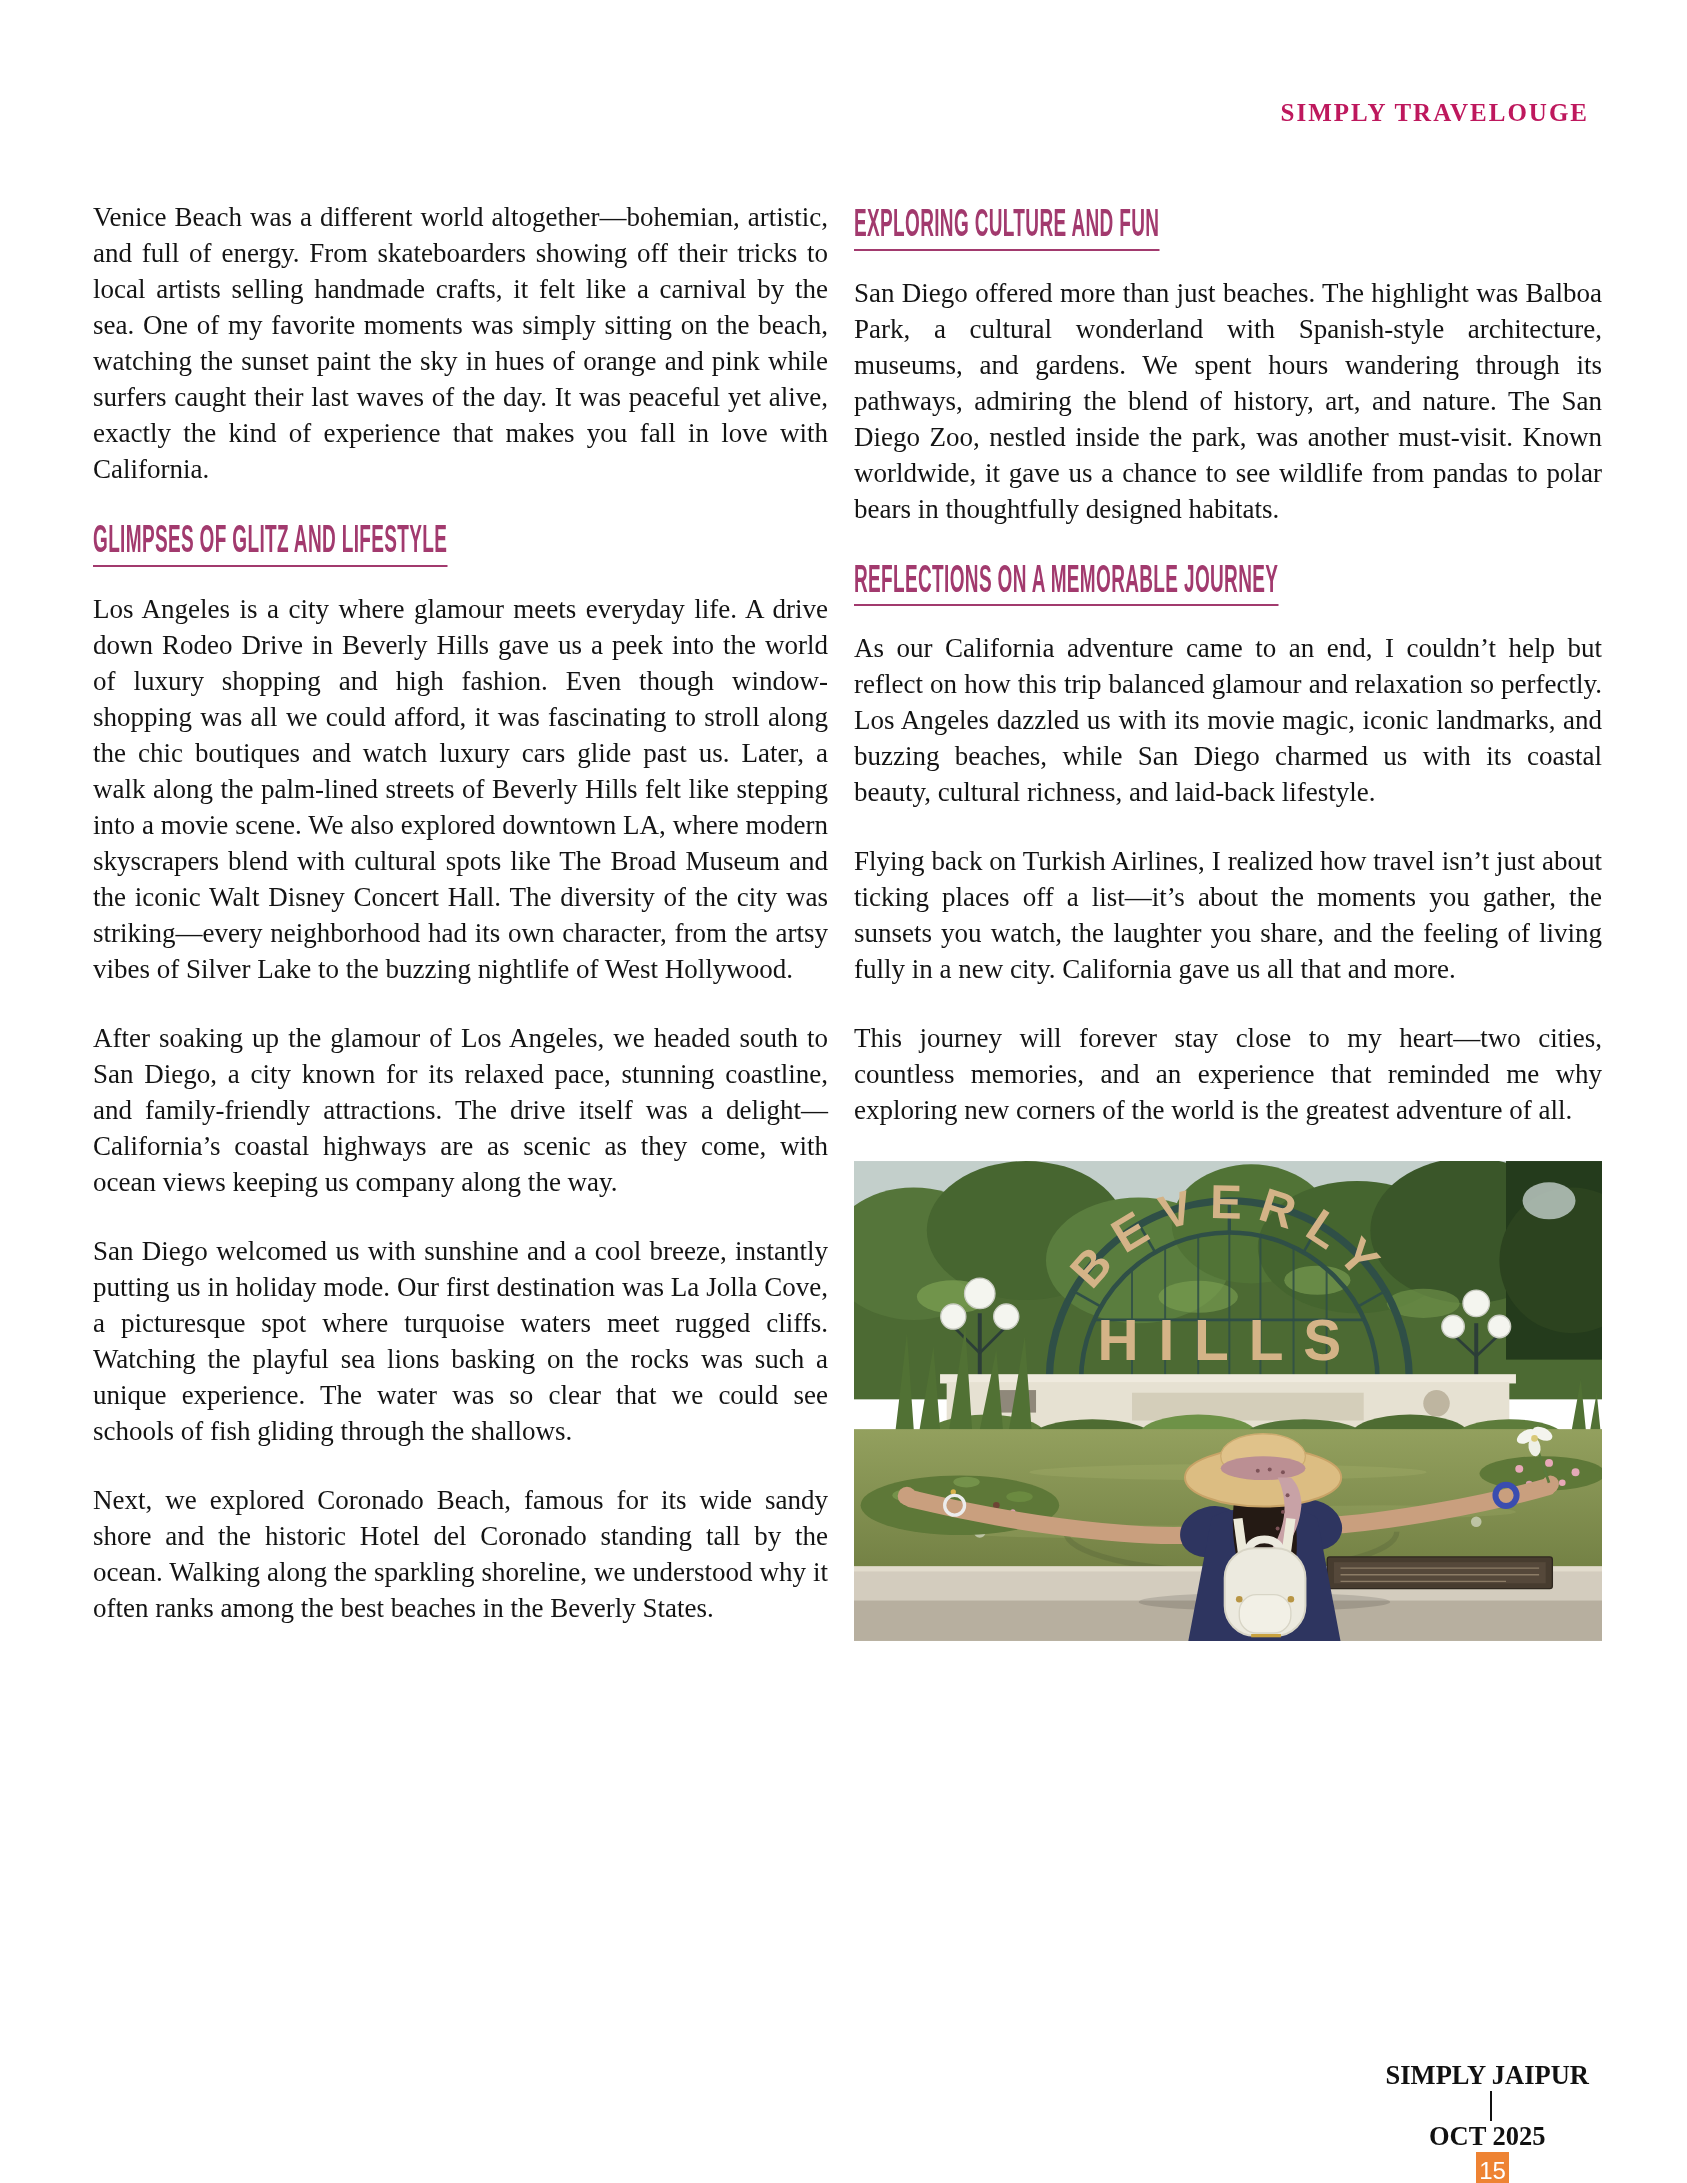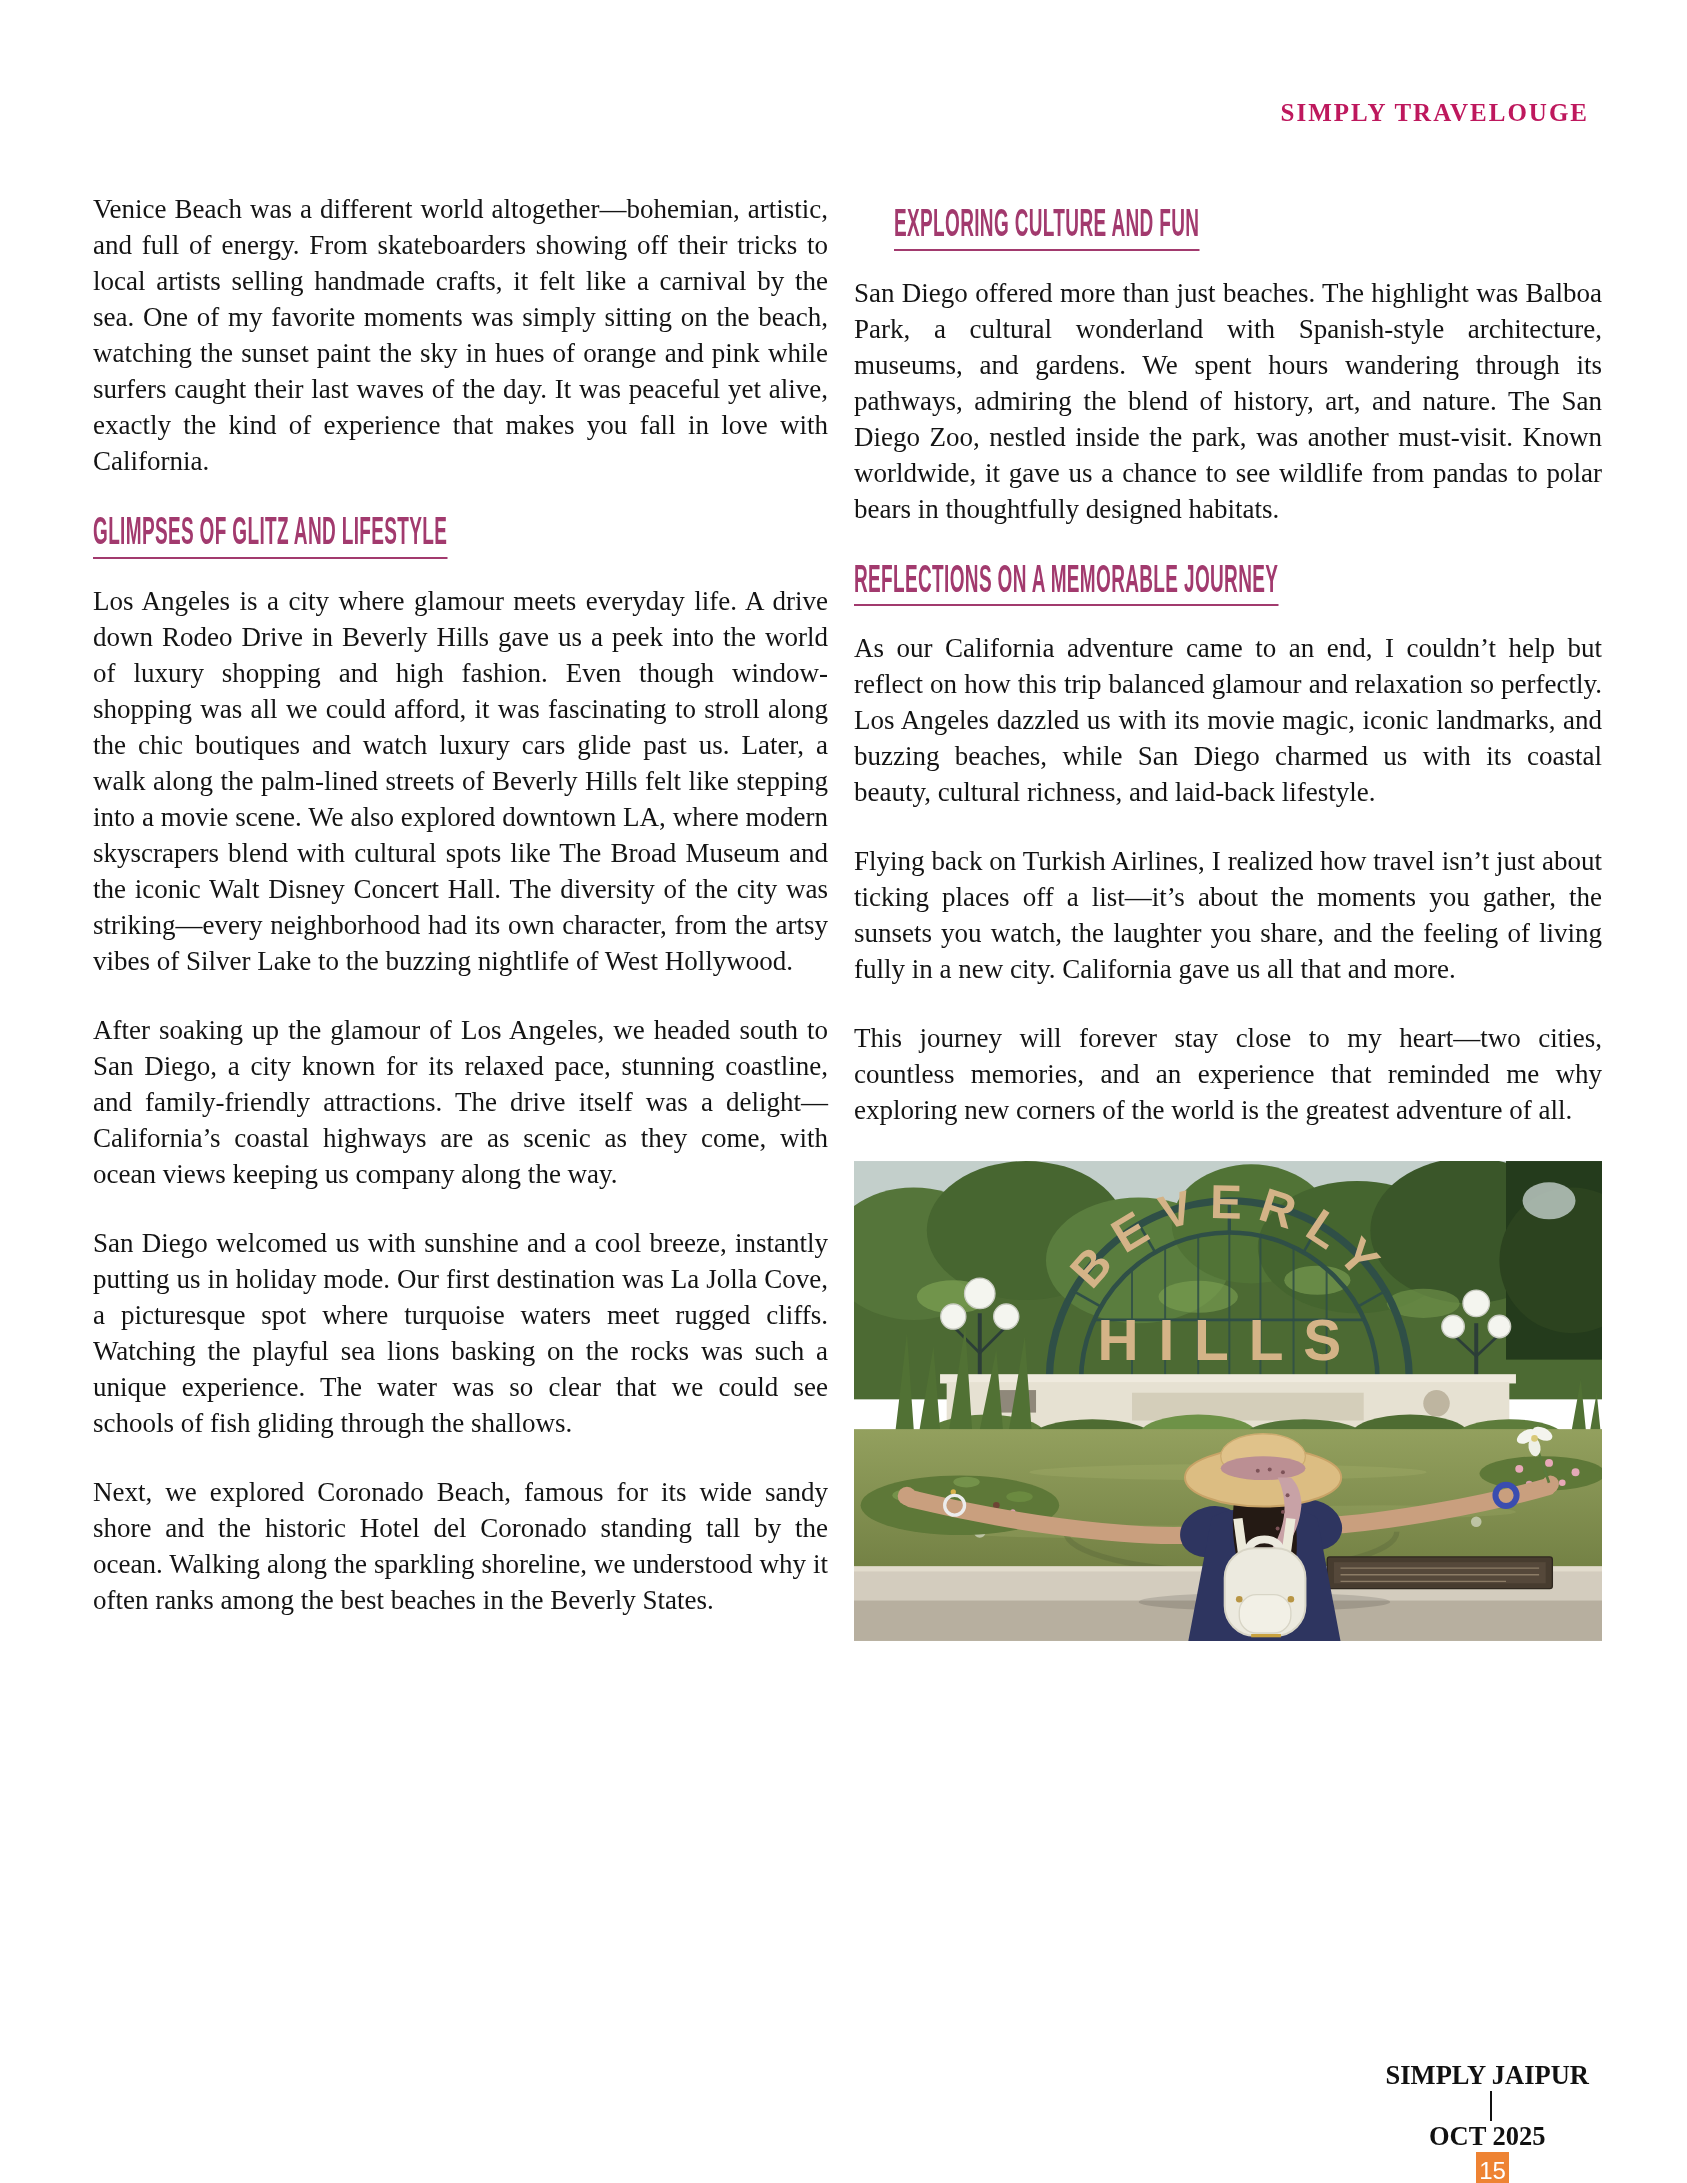--- a/index.html
+++ b/index.html
@@ -4,26 +4,26 @@
 <style>
   html,body{margin:0;padding:0;background:#ffffff;}
   body{width:1688px;height:2183px;position:relative;font-family:"Liberation Serif",serif;}
 
   .page-header{position:absolute;top:99px;right:99px;
     font-family:"Liberation Serif",serif;font-weight:bold;font-size:25px;
     letter-spacing:2px;color:#be185d;white-space:nowrap;}
 
   .col{position:absolute;font-size:27px;line-height:36px;color:#141414;
     text-align:justify;}
-  .col-left{left:93px;top:191px;width:735px;}
+  .col-left{left:93px;top:199px;width:735px;}
   .col-right{left:854px;top:204px;width:748px;}
   .col p{margin:0 0 33px 0;}
 
   .heading{margin:17px 0 24px 0;line-height:1;}
-  .heading:first-child{margin-top:0;margin-left:40px;}
+  .heading:first-child{margin-top:0;}
   .heading span{display:inline-block;font-family:"Liberation Sans",sans-serif;
     font-weight:bold;font-size:38px;line-height:1;color:#a23a6e;
     letter-spacing:0.7px;white-space:nowrap;
     border-bottom:2.6px solid #a23a6e;padding-bottom:6.6px;
     transform:scaleX(0.5);transform-origin:left bottom;}
 
   .photo{margin-top:20px;width:748px;height:480px;position:relative;}
   .photo svg{display:block;width:748px;height:480px;}
 
   .page-footer{position:absolute;top:2060px;right:99px;display:flex;

